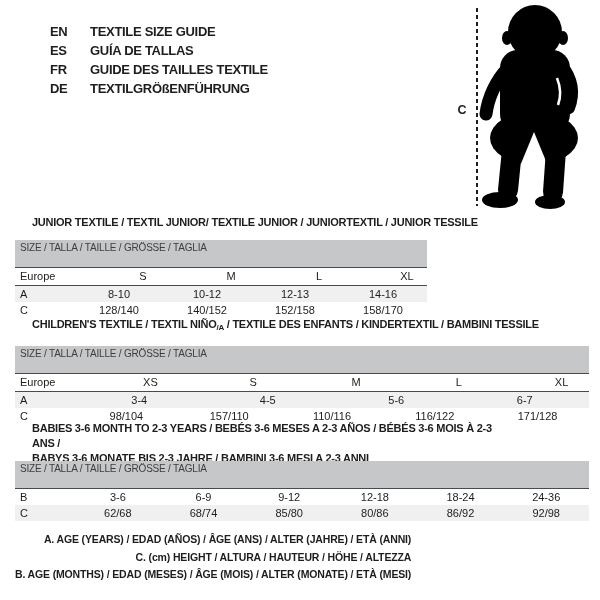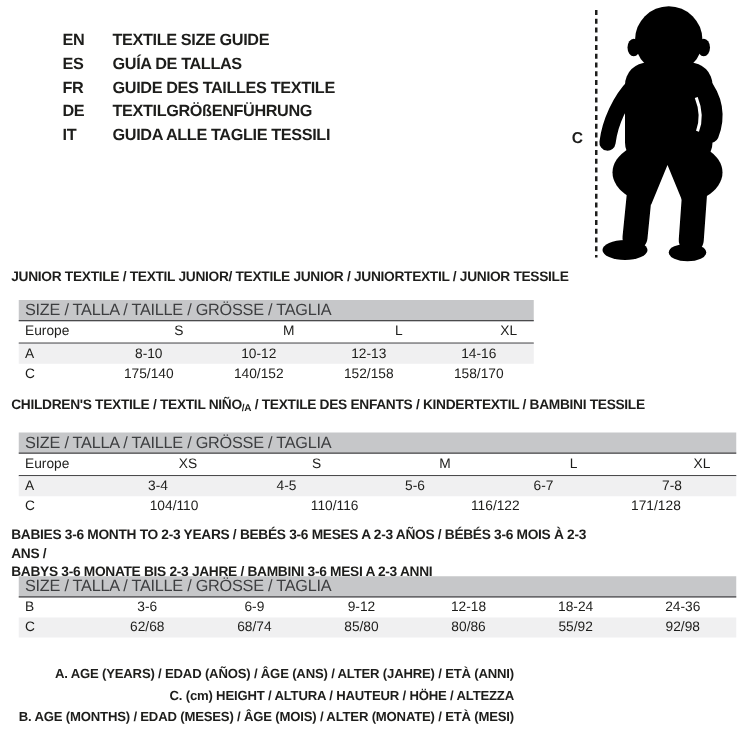--- a/index.html
+++ b/index.html
@@ -15,36 +15,36 @@
 
   
   .figure-wrap{position:absolute;left:450px;top:0;width:145px;height:215px;}
   .figure-label{
     position:absolute;left:455px;top:103px;width:14px;text-align:center;
     font-weight:bold;font-size:12.5px;
   }
 
   
   .section-title{
-    position:absolute;left:9px;font-weight:bold;font-size:11px;
+    position:absolute;left:32px;font-weight:bold;font-size:11px;
     letter-spacing:-0.25px;white-space:nowrap;
   }
   .title-1{top:216px;}
   .title-2{top:318px;}
   .title-3{top:421px;line-height:15px;white-space:normal;width:480px;}
   .subscript{font-size:8px;position:relative;top:2px;}
 
   
   .size-table{position:absolute;left:15px;}
   .table-1{top:240px;width:412px;}
   .table-2{top:346px;width:574px;}
   .table-3{top:461px;width:574px;}
   .size-bar{
-    height:17px;background:#c6c7c9;border-bottom:1px solid #4a4a4c;
-    font-size:13px;line-height:15px;padding-left:5px;color:#3d3e40;
+    height:28px;background:#c6c7c9;border-bottom:1px solid #4a4a4c;
+    font-size:10px;line-height:15px;padding-left:5px;color:#3d3e40;
     letter-spacing:-0.2px;box-sizing:border-box;
   }
   .t-row{display:flex;height:16px;line-height:16px;font-size:11px;}
   .t-row.head{height:17px;line-height:17px;border-bottom:1px solid #4a4a4c;gap:48px;}
   .t-row.alt{background:#f0f0f1;}
   .t-label{width:60px;padding-left:5px;box-sizing:border-box;}
   .t-cell{flex:1;text-align:center;}
 
   
   .notes{position:absolute;left:15px;top:531px;font-weight:bold;font-size:10.5px;
@@ -65,24 +65,20 @@
       <span class="lang-code">ES</span>
       <span class="lang-title">GUÍA DE TALLAS</span>
     </div>
     <div class="lang-row">
       <span class="lang-code">FR</span>
       <span class="lang-title">GUIDE DES TAILLES TEXTILE</span>
     </div>
     <div class="lang-row">
       <span class="lang-code">DE</span>
       <span class="lang-title">TEXTILGRÖßENFÜHRUNG</span>
-    </div>
-    <div class="lang-row">
-      <span class="lang-code">IT</span>
-      <span class="lang-title">GUIDA ALLE TAGLIE TESSILI</span>
     </div>
   </div>
 
   <div class="figure-wrap">
     <svg width="145" height="215" viewBox="0 0 145 215">
 
       <line x1="27" y1="8" x2="27" y2="206" stroke="#1d1d1b" stroke-width="2" stroke-dasharray="4 3"></line>
 
       <path d="M58,68 C46,80 38,98 36,114" stroke="#000" stroke-width="13" stroke-linecap="round" fill="none"></path>
       <path d="M112,66 C122,78 125,93 119,108" stroke="#000" stroke-width="12" stroke-linecap="round" fill="none"></path>
@@ -121,21 +117,21 @@
     </div>
     <div class="t-row alt">
       <span class="t-label">A</span>
       <span class="t-cell">8-10</span>
       <span class="t-cell">10-12</span>
       <span class="t-cell">12-13</span>
       <span class="t-cell">14-16</span>
     </div>
     <div class="t-row">
       <span class="t-label">C</span>
-      <span class="t-cell">175/140</span>
+      <span class="t-cell">128/140</span>
       <span class="t-cell">140/152</span>
       <span class="t-cell">152/158</span>
       <span class="t-cell">158/170</span>
     </div>
   </div>
 
   <div class="section-title title-2">
     <span>CHILDREN'S TEXTILE / TEXTIL NIÑO</span><span class="subscript">/A</span><span> / TEXTILE DES ENFANTS / KINDERTEXTIL / BAMBINI TESSILE</span>
   </div>
   <div class="size-table table-2">
@@ -147,25 +143,25 @@
       <span class="t-cell">M</span>
       <span class="t-cell">L</span>
       <span class="t-cell">XL</span>
     </div>
     <div class="t-row alt">
       <span class="t-label">A</span>
       <span class="t-cell">3-4</span>
       <span class="t-cell">4-5</span>
       <span class="t-cell">5-6</span>
       <span class="t-cell">6-7</span>
-      <span class="t-cell">7-8</span>
     </div>
     <div class="t-row">
       <span class="t-label">C</span>
-      <span class="t-cell">104/110</span>
+      <span class="t-cell">98/104</span>
+      <span class="t-cell">157/110</span>
       <span class="t-cell">110/116</span>
       <span class="t-cell">116/122</span>
       <span class="t-cell">171/128</span>
     </div>
   </div>
 
   <div class="section-title title-3">
     <div>BABIES 3-6 MONTH TO 2-3 YEARS / BEBÉS 3-6 MESES A 2-3 AÑOS / BÉBÉS 3-6 MOIS À 2-3 ANS /</div>
     <div>BABYS 3-6 MONATE BIS 2-3 JAHRE / BAMBINI 3-6 MESI A 2-3 ANNI</div>
   </div>
@@ -179,21 +175,21 @@
       <span class="t-cell">12-18</span>
       <span class="t-cell">18-24</span>
       <span class="t-cell">24-36</span>
     </div>
     <div class="t-row alt">
       <span class="t-label">C</span>
       <span class="t-cell">62/68</span>
       <span class="t-cell">68/74</span>
       <span class="t-cell">85/80</span>
       <span class="t-cell">80/86</span>
-      <span class="t-cell">55/92</span>
+      <span class="t-cell">86/92</span>
       <span class="t-cell">92/98</span>
     </div>
   </div>
 
   <div class="notes">
     <div class="note-line">A. AGE (YEARS) / EDAD (AÑOS) / ÂGE (ANS) / ALTER (JAHRE) / ETÀ (ANNI)</div>
     <div class="note-line">C. (cm) HEIGHT / ALTURA / HAUTEUR / HÖHE / ALTEZZA</div>
     <div class="note-line">B. AGE (MONTHS) / EDAD (MESES) / ÂGE (MOIS) / ALTER (MONATE) / ETÀ (MESI)</div>
   </div>
 

